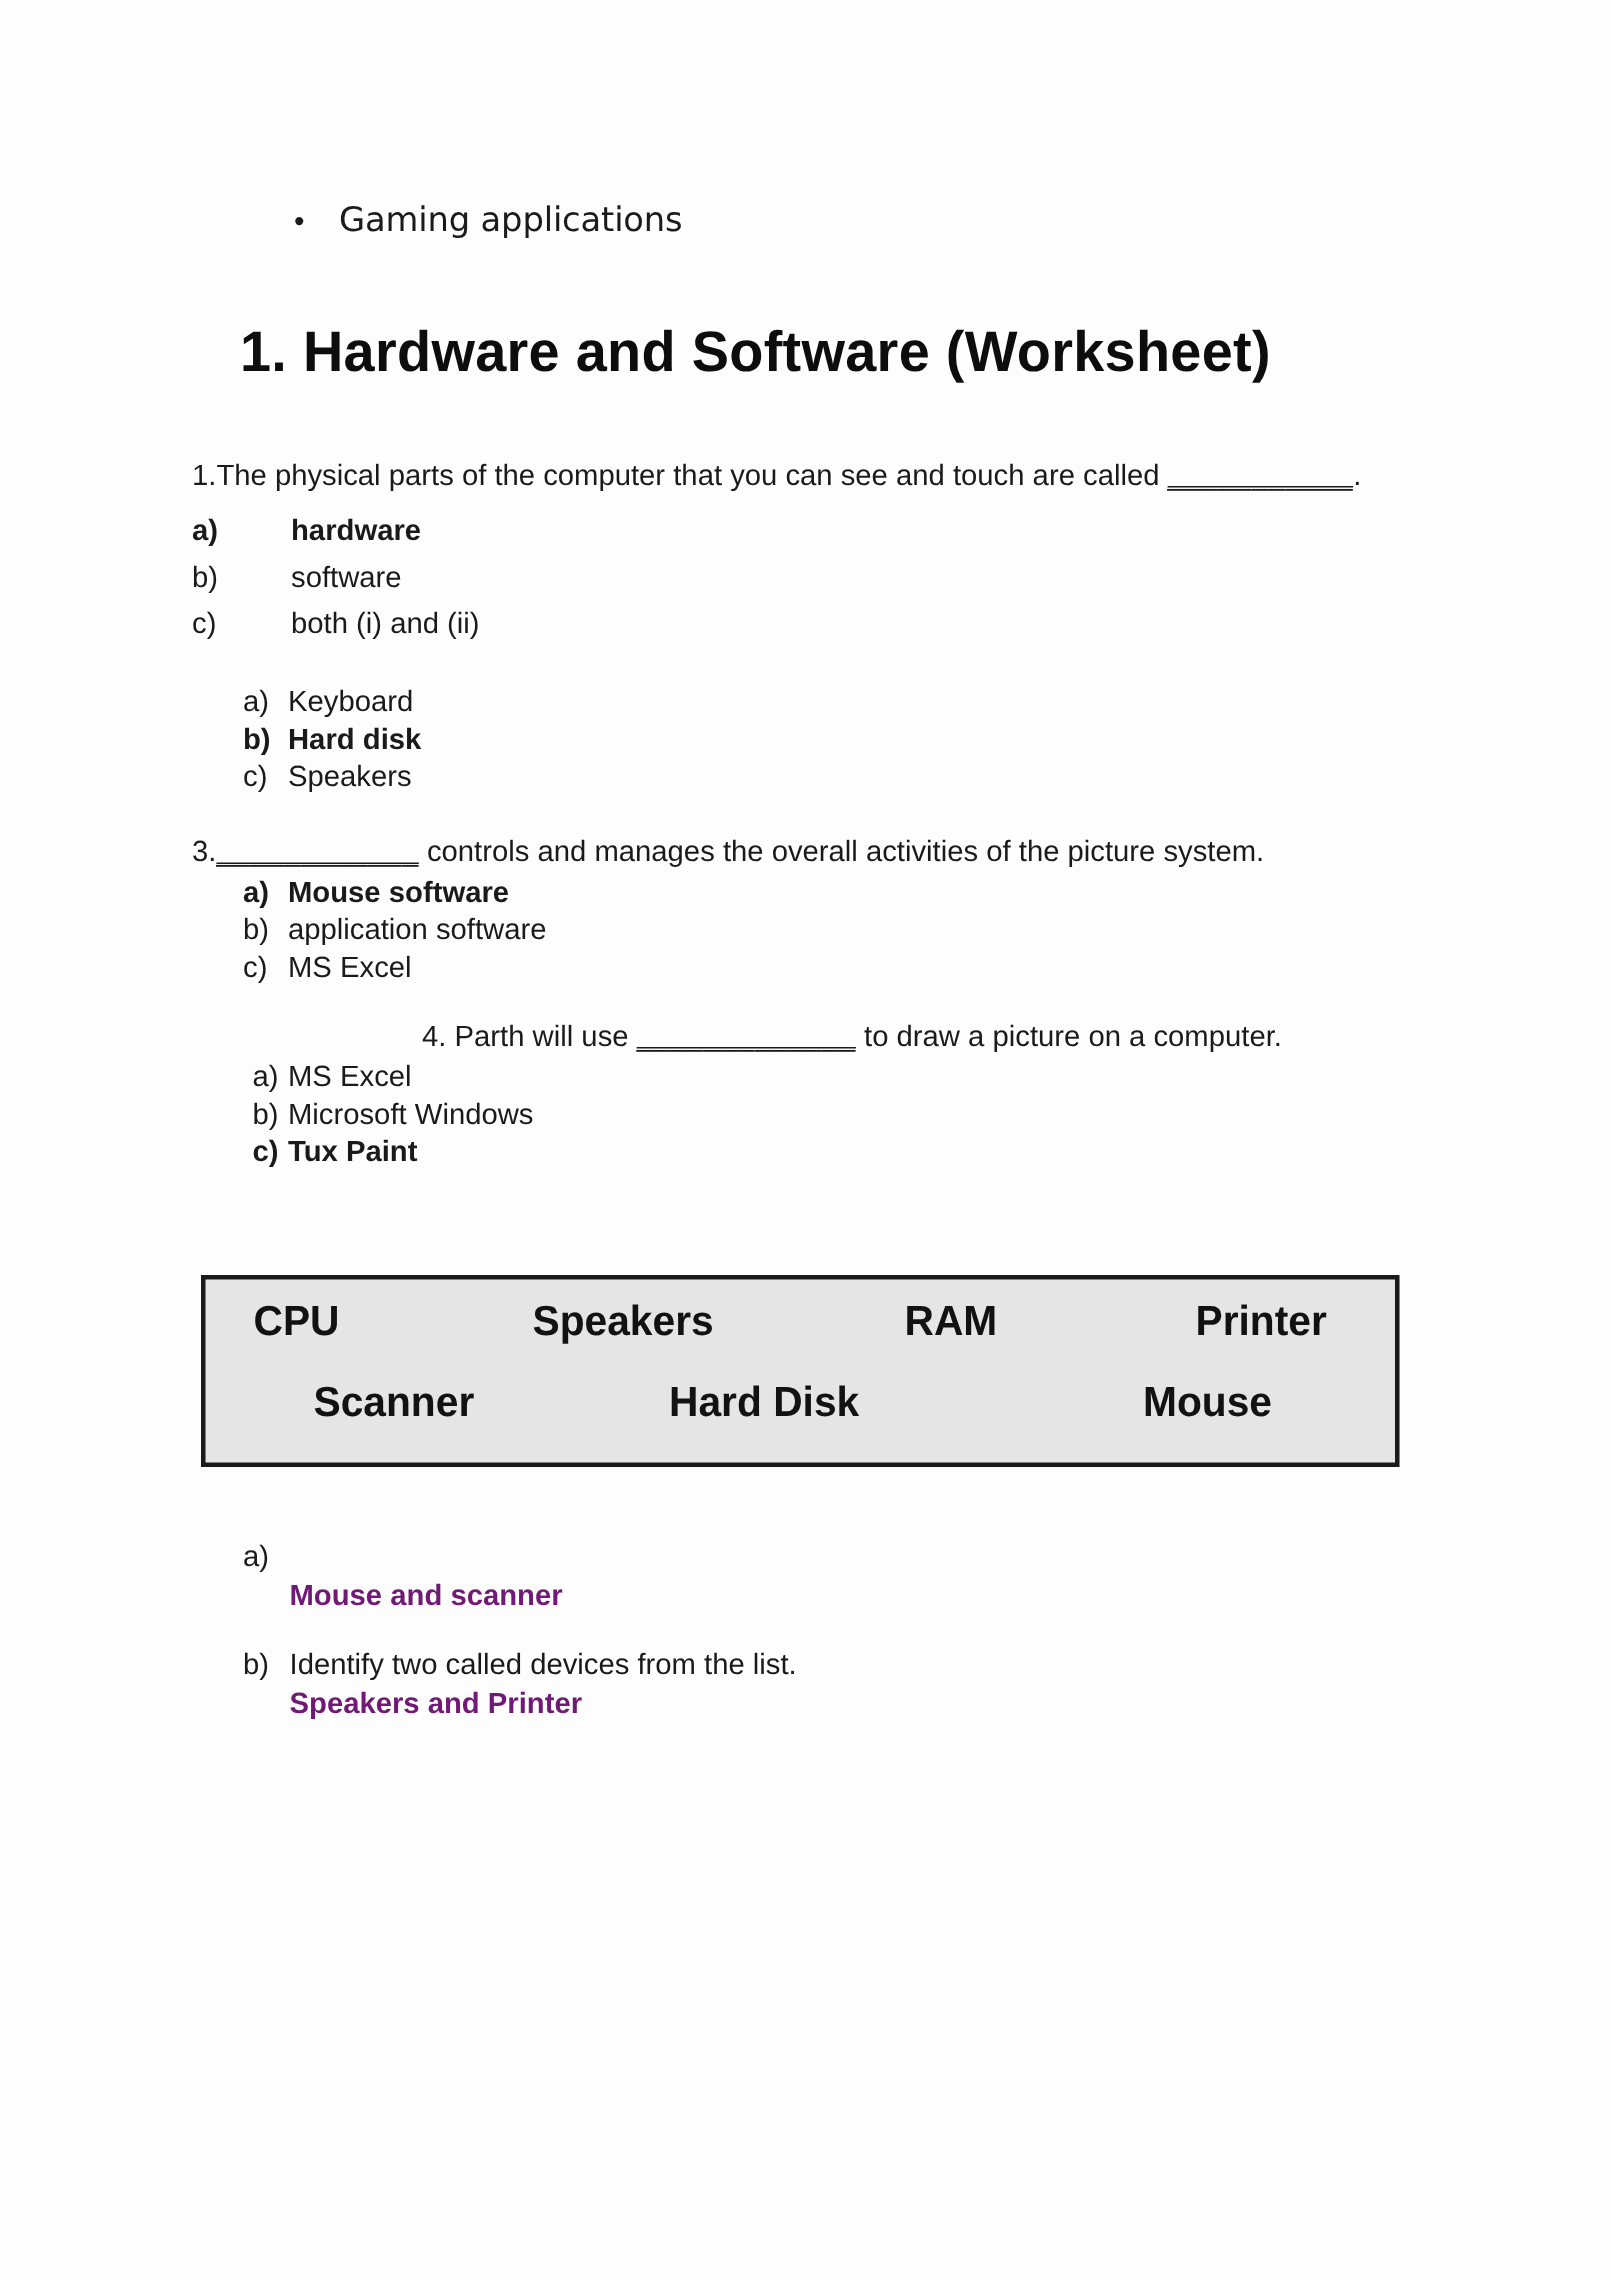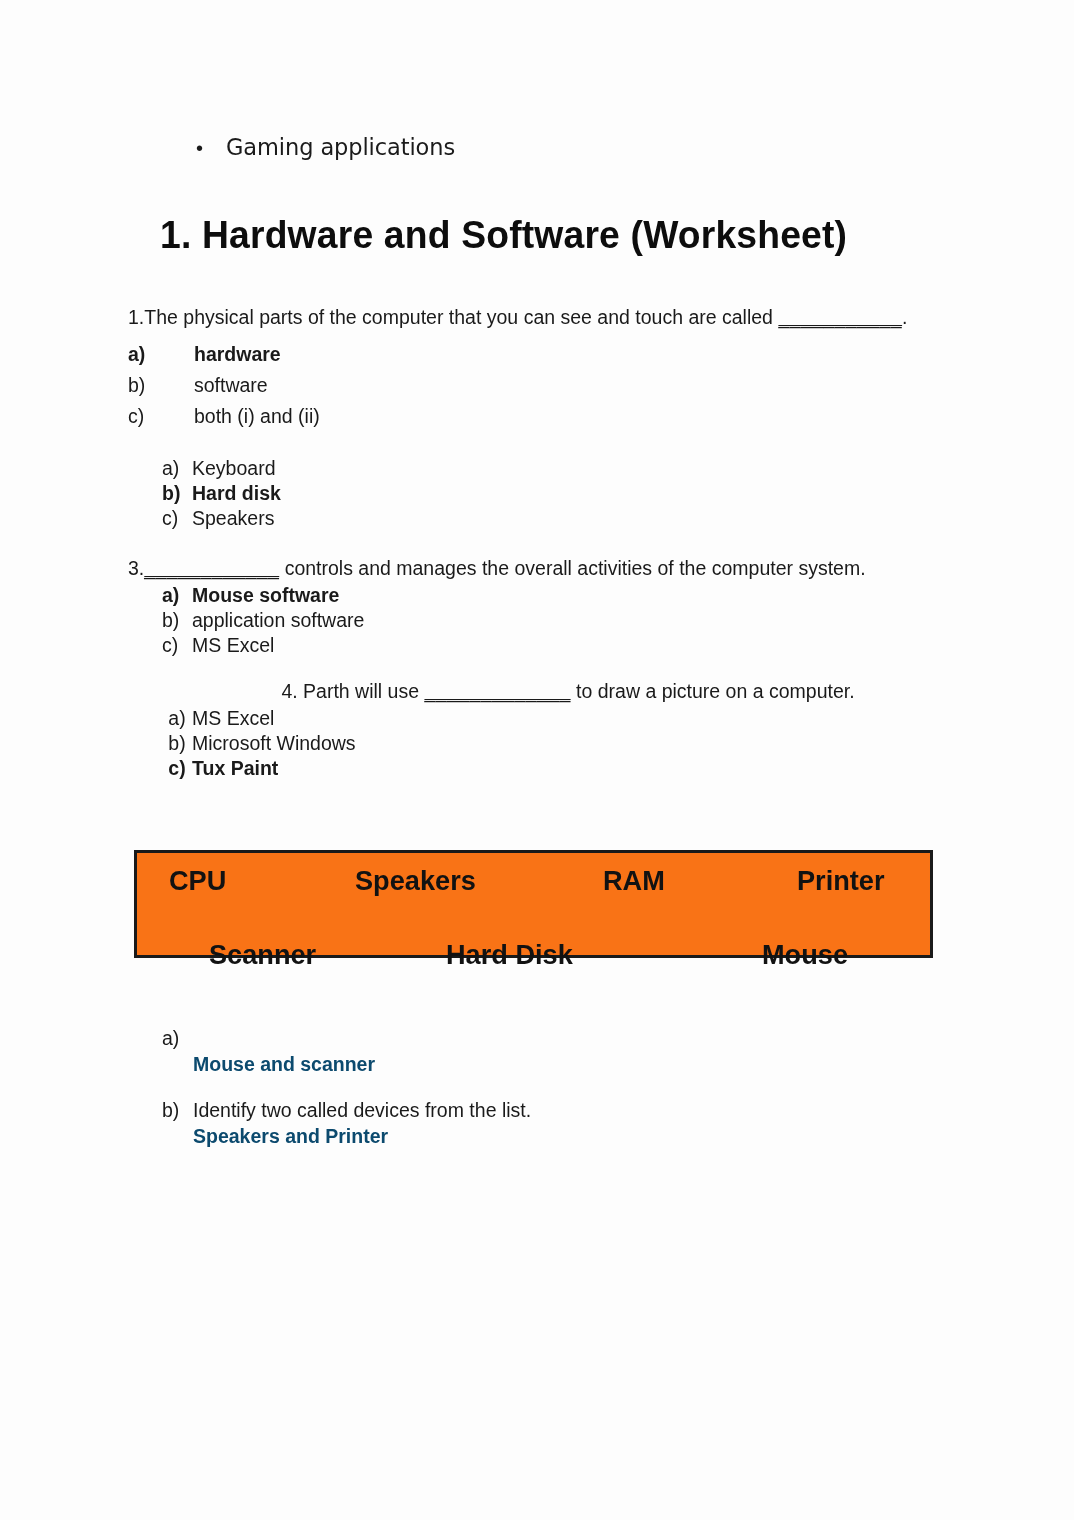--- a/index.html
+++ b/index.html
@@ -97,24 +97,24 @@
   .opt-narrow .mk { width: 30px; flex: none; }
 
   .bold { font-weight: bold; }
 
   
   .wordbank {
     position: absolute;
     left: 134px;
     top: 850px;
     width: 799px;
-    height: 108px;
+    height: 128px;
     border: 3px solid #1a1a1a;
     box-sizing: border-box;
-    background: #f97316;
+    background: #e5e5e5;
   }
   .wb-row {
     position: absolute;
     left: 0;
     width: 100%;
     height: 50px;
   }
   .wb-word {
     position: absolute;
     font-family: "Liberation Sans Narrow", "Liberation Sans", sans-serif;
@@ -137,21 +137,21 @@
     display: flex;
     font-size: 19.5px;
     line-height: 26px;
     color: #1a1a1a;
   }
   .id-q .mk { width: 31px; flex: none; }
   .id-a {
     font-size: 19.5px;
     line-height: 26px;
     font-weight: bold;
-    color: #0c4a6e;
+    color: #701a75;
     padding-left: 31px;
   }
 </style>
 </head>
 <body>
 
 <div class="page">
 
   <div class="bullet-row">
     <span class="bullet-dot">•</span>
@@ -188,21 +188,21 @@
       <span class="bold">Hard disk</span>
     </div>
     <div class="opt-narrow">
       <span class="mk">c)</span>
       <span>Speakers</span>
     </div>
   </div>
 
   <div class="qblock" style="top:553px;">
     <div class="qline">
-      <span>3.</span><span class="blank">____________</span><span> controls and manages the overall activities of the computer system.</span>
+      <span>3.</span><span class="blank">____________</span><span> controls and manages the overall activities of the picture system.</span>
     </div>
     <div class="opt-narrow">
       <span class="mk bold">a)</span>
       <span class="bold">Mouse software</span>
     </div>
     <div class="opt-narrow">
       <span class="mk">b)</span>
       <span>application software</span>
     </div>
     <div class="opt-narrow">
@@ -229,21 +229,21 @@
     </div>
   </div>
 
   <div class="wordbank">
     <div class="wb-row" style="top:12px;">
       <span class="wb-word" style="left:32px;">CPU</span>
       <span class="wb-word" style="left:218px;">Speakers</span>
       <span class="wb-word" style="left:466px;">RAM</span>
       <span class="wb-word" style="left:660px;">Printer</span>
     </div>
-    <div class="wb-row" style="top:66px;margin-top:20px;">
+    <div class="wb-row" style="top:66px;">
       <span class="wb-word" style="left:72px;">Scanner</span>
       <span class="wb-word" style="left:309px;">Hard Disk</span>
       <span class="wb-word" style="left:625px;">Mouse</span>
     </div>
   </div>
 
   <div class="idblock" style="top:1025px;">
     <div class="id-item">
       <div class="id-q">
         <span class="mk">a)</span>

